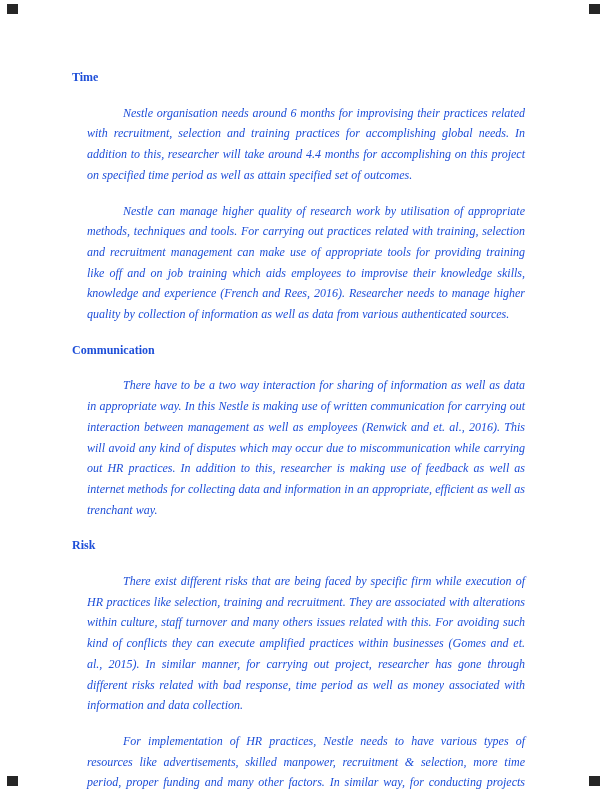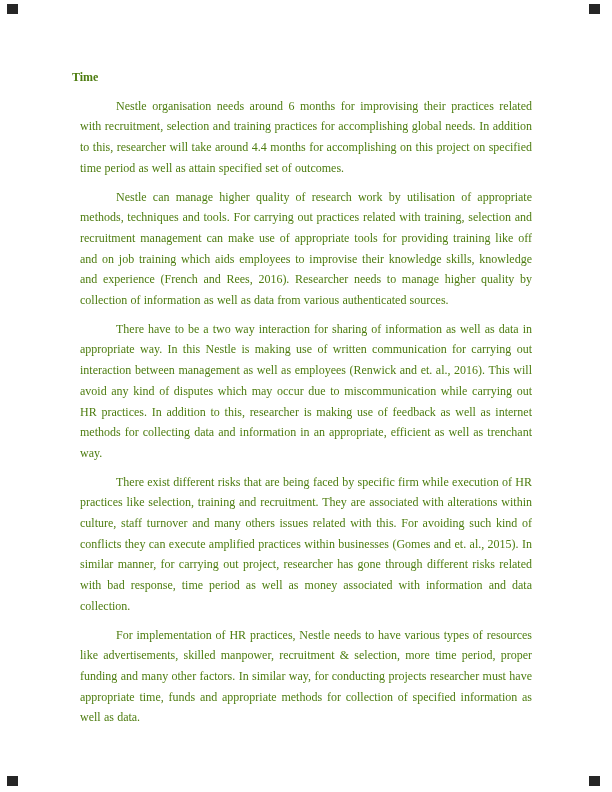--- a/index.html
+++ b/index.html
@@ -7,43 +7,44 @@
     padding: 0;
     background: #ffffff;
   }
   .page {
     position: relative;
     width: 612px;
     height: 792px;
     background: #ffffff;
     overflow: hidden;
     font-family: "Liberation Serif", "DejaVu Serif", serif;
-    color: #4d7c0f;
+    color: #1d4ed8;
   }
   .content {
     position: absolute;
     left: 72px;
     top: 67px;
     width: 468px;
     font-size: 12px;
     line-height: 20.7px;
   }
   .section-heading {
     font-weight: bold;
     font-size: 12px;
     margin: 0;
     padding: 0;
     text-align: left;
   }
   .section-paragraph {
-    margin: 8px;
+    margin: 15px;
     padding: 0;
     text-align: justify;
     text-indent: 36px;
     word-spacing: 0.02em;
+    font-style: italic;
   }
   .corner-mark {
     position: absolute;
     width: 11px;
     height: 10px;
     background: #262626;
   }
   .corner-mark.tl { left: 7px;   top: 4px;   }
   .corner-mark.tr { left: 589px; top: 4px;   }
   .corner-mark.bl { left: 7px;   top: 776px; }
@@ -64,24 +65,26 @@
     <div class="section">
       <div class="section-heading">Time</div>
       <p class="section-paragraph">Nestle organisation needs around 6 months for improvising their practices related with recruitment, selection and training practices for accomplishing global needs. In addition to this, researcher will take around 4.4 months for accomplishing on this project on specified time period as well as attain specified set of outcomes.</p>
     </div>
 
     <div class="section">
       <p class="section-paragraph">Nestle can manage higher quality of research work by utilisation of appropriate methods, techniques and tools. For carrying out practices related with training, selection and recruitment management can make use of appropriate tools for providing training like off and on job training which aids employees to improvise their knowledge skills, knowledge and experience (French and Rees, 2016). Researcher needs to manage higher quality by collection of information as well as data from various authenticated sources.</p>
     </div>
 
     <div class="section">
+      <div class="section-heading">Communication</div>
       <p class="section-paragraph">There have to be a two way interaction for sharing of information as well as data in appropriate way. In this Nestle is making use of written communication for carrying out interaction between management as well as employees (Renwick and et. al., 2016). This will avoid any kind of disputes which may occur due to miscommunication while carrying out HR practices. In addition to this, researcher is making use of feedback as well as internet methods for collecting data and information in an appropriate, efficient as well as trenchant way.</p>
     </div>
 
     <div class="section">
+      <div class="section-heading">Risk</div>
       <p class="section-paragraph">There exist different risks that are being faced by specific firm while execution of HR practices like selection, training and recruitment. They are associated with alterations within culture, staff turnover and many others issues related with this. For avoiding such kind of conflicts they can execute amplified practices within businesses (Gomes and et. al., 2015). In similar manner, for carrying out project, researcher has gone through different risks related with bad response, time period as well as money associated with information and data collection.</p>
     </div>
 
     <div class="section">
       <p class="section-paragraph">For implementation of HR practices, Nestle needs to have various types of resources like advertisements, skilled manpower, recruitment &amp; selection, more time period, proper funding and many other factors. In similar way, for conducting projects researcher must have appropriate time, funds and appropriate methods for collection of specified information as well as data.</p>
     </div>
 
   </div>
 </div>
 

